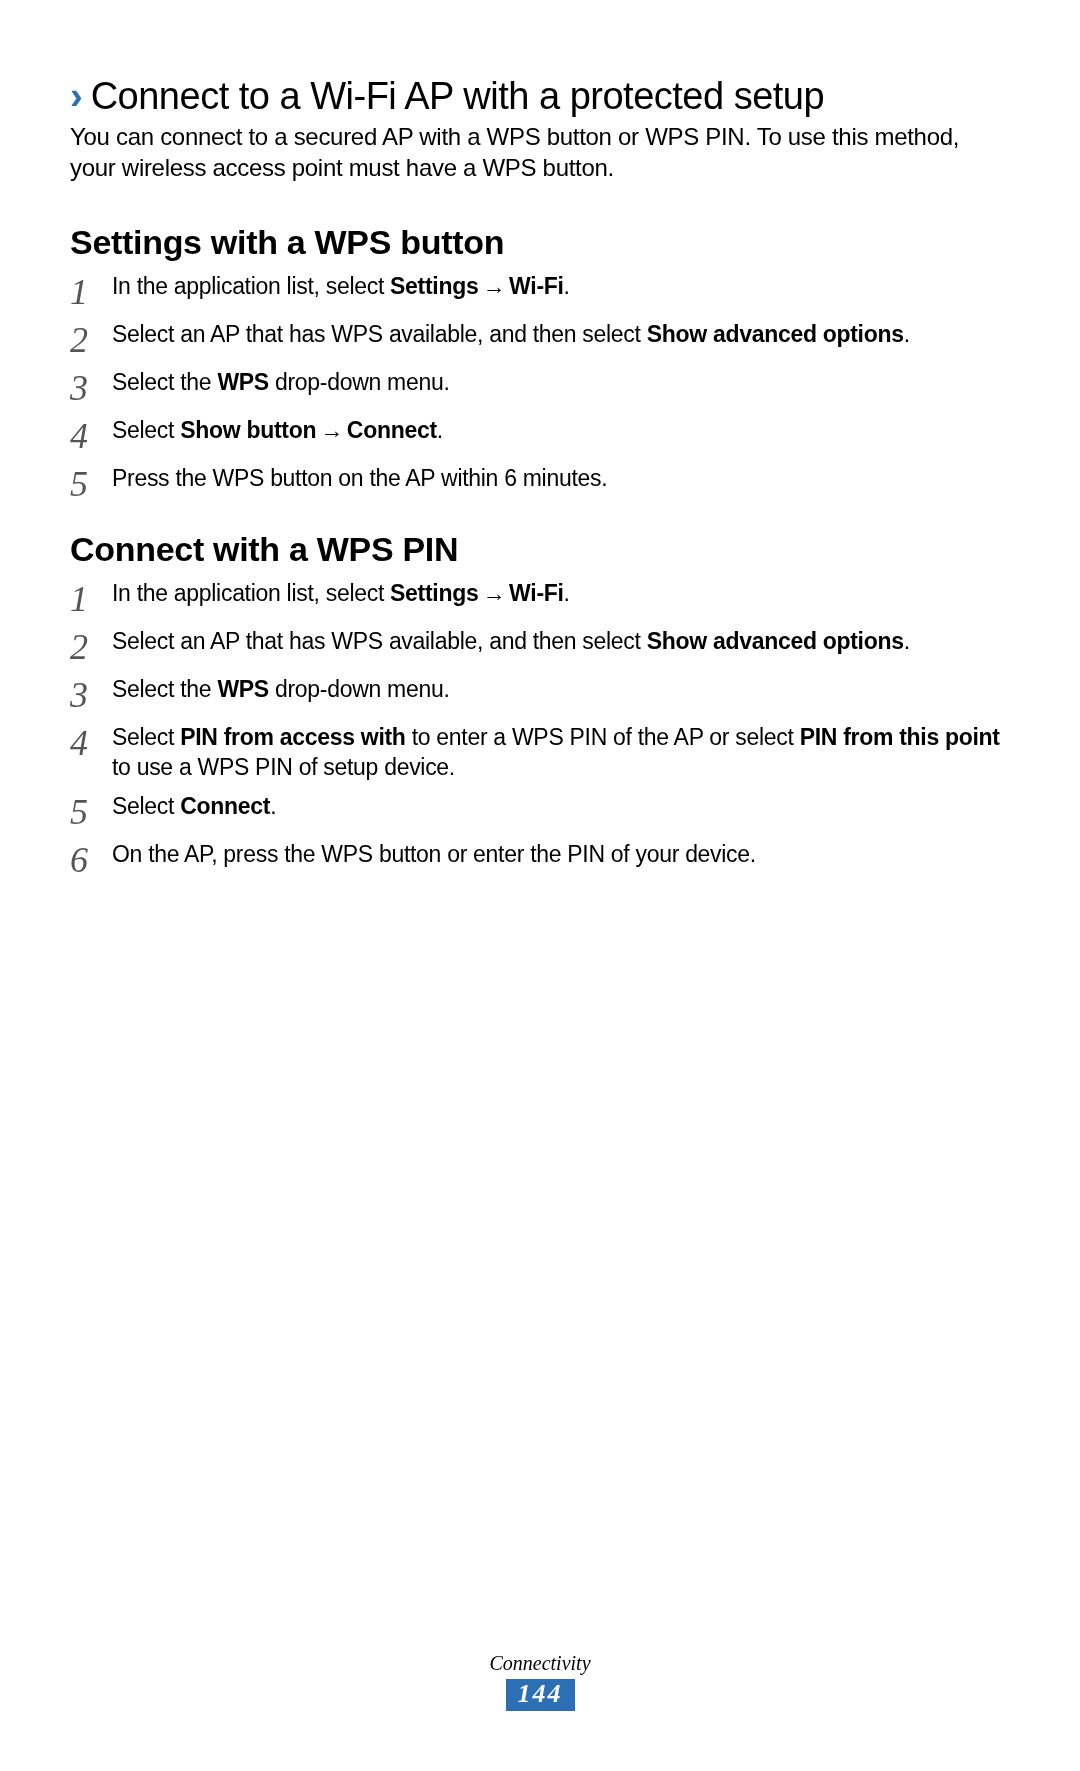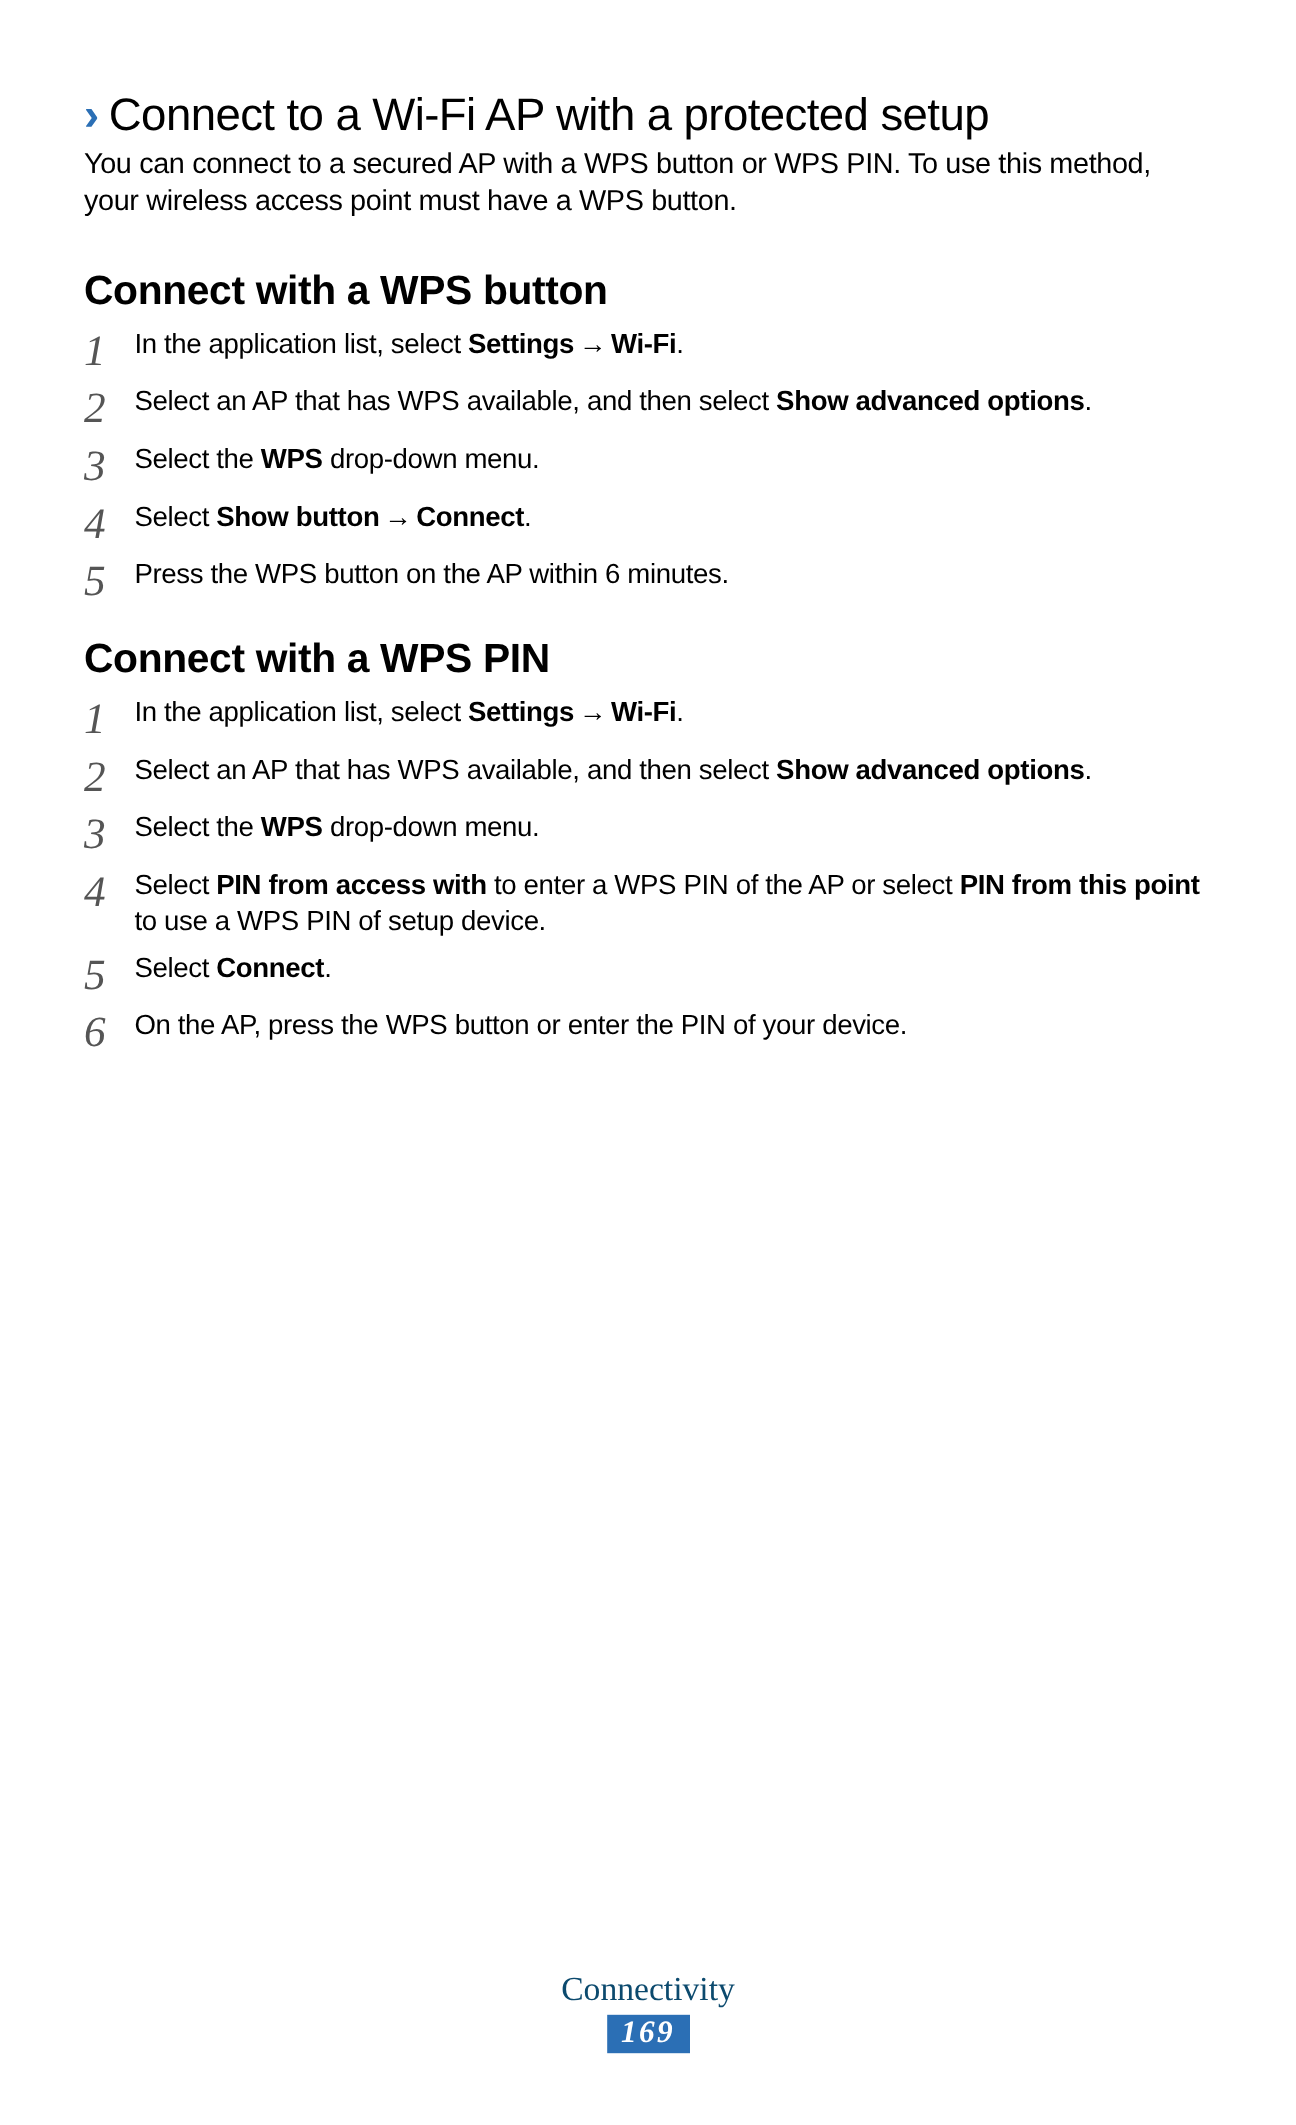--- a/index.html
+++ b/index.html
@@ -80,22 +80,23 @@
     }
     .footer {
       position: absolute;
       bottom: 60px;
       left: 0;
       right: 0;
       text-align: center;
     }
     .footer-label {
       font-family: 'Palatino Linotype', Georgia, serif;
-      color: #0c4a6e;
-      font-size: 28px;
+      font-style: italic;
+      color: #000000;
+      font-size: 20px;
       margin-bottom: 4px;
     }
     .page-number {
       display: inline-block;
       background: #2b6fb5;
       color: #ffffff;
       font-family: 'Palatino Linotype', Georgia, serif;
       font-style: italic;
       font-size: 26px;
       font-weight: bold;
@@ -106,21 +107,21 @@
 </head>
 <body>
 
 <div class="section-header">
   <span class="chevron">›</span>
   <span class="section-title">Connect to a Wi-Fi AP with a protected setup</span>
 </div>
 
 <p class="intro-text">You can connect to a secured AP with a WPS button or WPS PIN. To use this method, your wireless access point must have a WPS button.</p>
 
-<h3 class="sub-heading">Connect with a WPS button</h3>
+<h3 class="sub-heading">Settings with a WPS button</h3>
 
 <div class="step-list">
   <div class="step-item">
     <span class="step-number">1</span>
     <span class="step-text"><span>In the application list, select </span><b>Settings</b><span class="arrow"> → </span><b>Wi-Fi</b><span>.</span></span>
   </div>
   <div class="step-item">
     <span class="step-number">2</span>
     <span class="step-text"><span>Select an AP that has WPS available, and then select </span><b>Show advanced options</b><span>.</span></span>
   </div>
@@ -162,14 +163,14 @@
     <span class="step-text"><span>Select </span><b>Connect</b><span>.</span></span>
   </div>
   <div class="step-item">
     <span class="step-number">6</span>
     <span class="step-text">On the AP, press the WPS button or enter the PIN of your device.</span>
   </div>
 </div>
 
 <div class="footer">
   <div class="footer-label">Connectivity</div>
-  <div class="page-number">169</div>
+  <div class="page-number">144</div>
 </div>
 
 </body></html>

